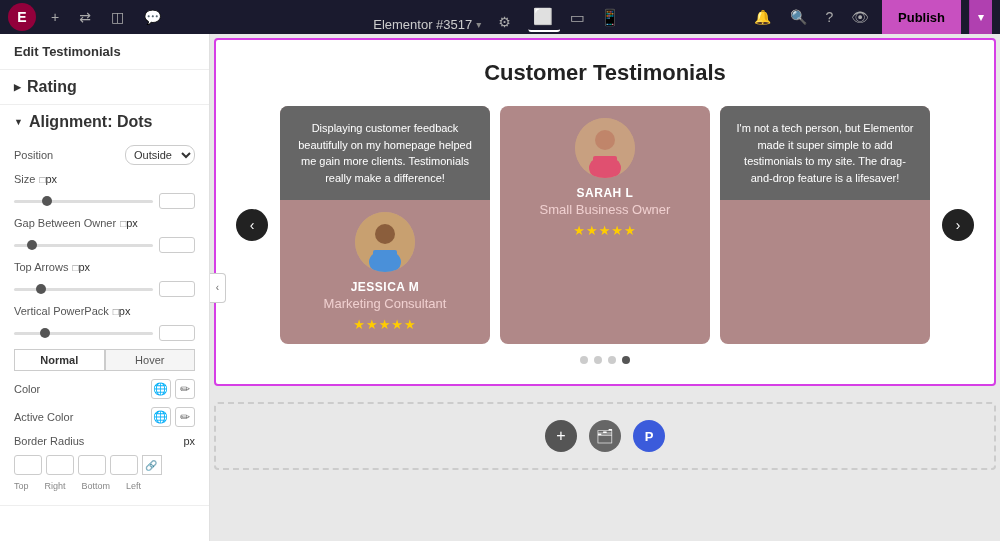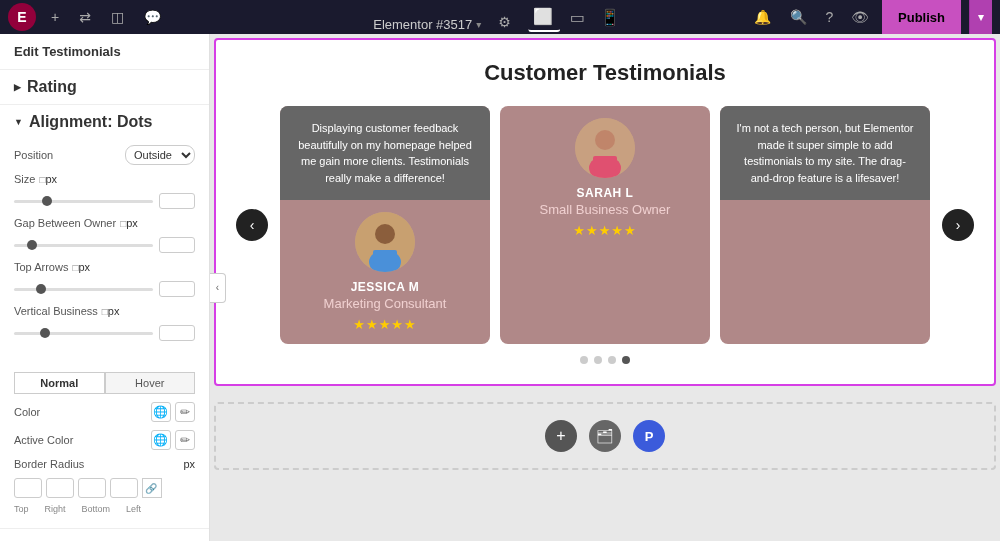--- a/index.html
+++ b/index.html
@@ -127,21 +127,21 @@
     .row-with-icon {
       display: flex; align-items: center; gap: 4px;
     }
     .row-icon { font-size: 10px; color: #888; }
 
     .tab-row {
       display: flex; margin-bottom: 8px;
     }
     .tab-btn {
       flex: 1; padding: 4px; border: 1px solid #ccc; font-size: 11px;
-      background: #f5f5f5; color: #555; cursor: pointer; text-align: center; margin-top: 23px;
+      background: #f5f5f5; color: #555; cursor: pointer; text-align: center;
     }
     .tab-btn.active { background: #fff; font-weight: 600; color: #333; }
 
     .color-row {
       display: flex; align-items: center; justify-content: space-between;
       margin-bottom: 8px;
     }
     .color-actions { display: flex; gap: 4px; }
     .color-icon-btn {
       width: 20px; height: 20px; border: 1px solid #ccc; border-radius: 3px;
@@ -435,21 +435,21 @@
           </div>
           <div class="slider-container">
             <input type="range" class="slider" min="0" max="30" value="5" style="">
             <input type="text" class="num-input" style="">
           </div>
         </div>
 
         <div class="slider-row">
           <div class="field-row">
             <div class="row-with-icon">
-              <span class="field-label">Vertical Business</span>
+              <span class="field-label">Vertical PowerPack</span>
               <span class="row-icon">□</span>
             </div>
             <span class="field-value">px</span>
           </div>
           <div class="slider-container">
             <input type="range" class="slider" min="0" max="20" value="4" style="">
             <input type="text" class="num-input" style="">
           </div>
         </div>
 

